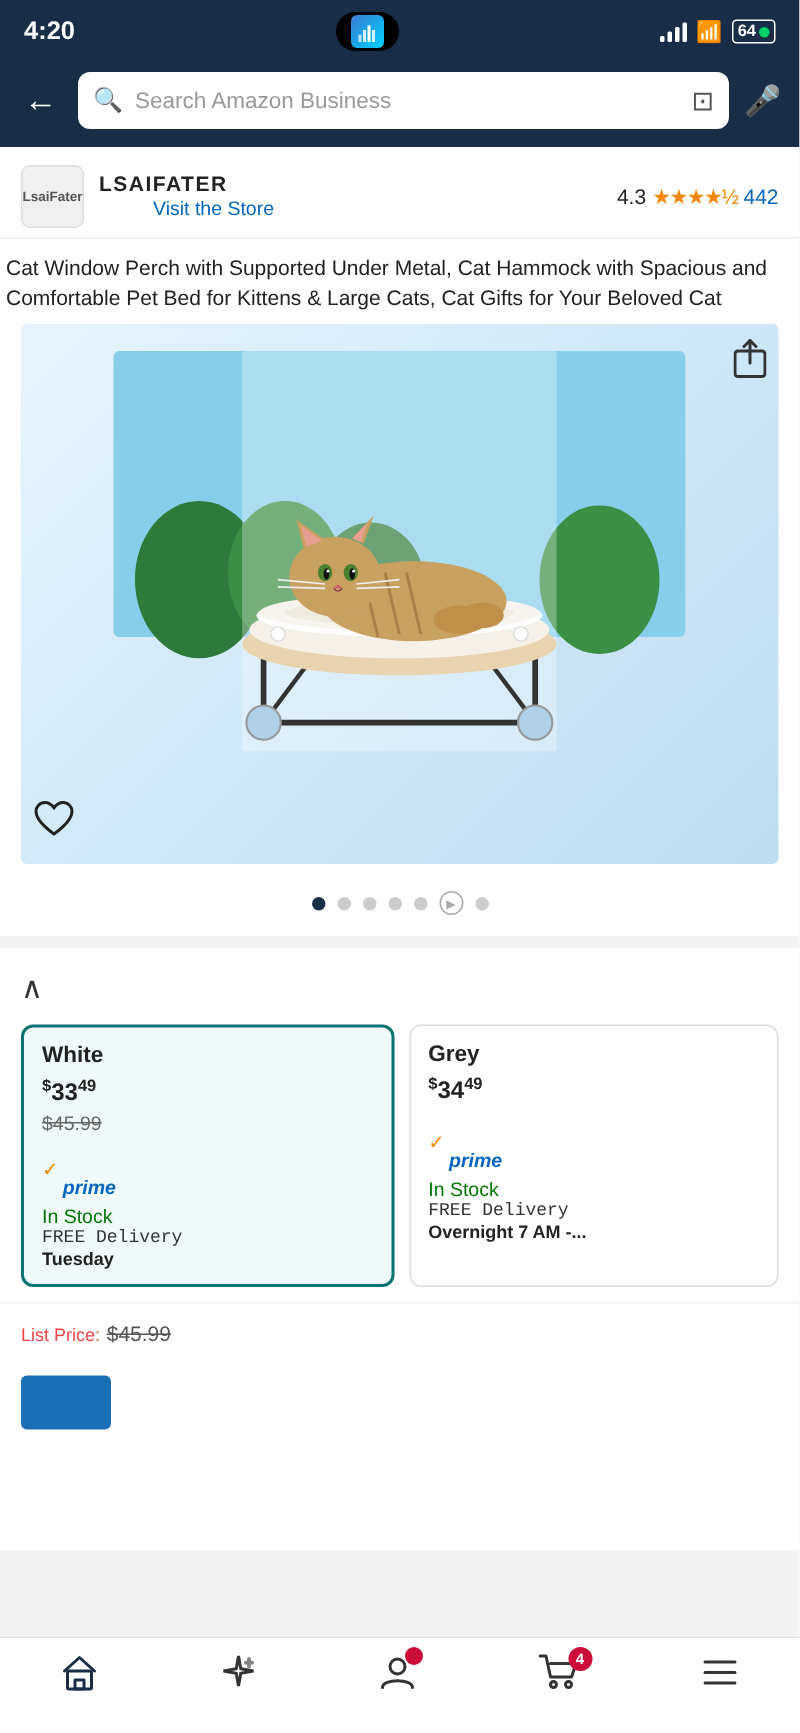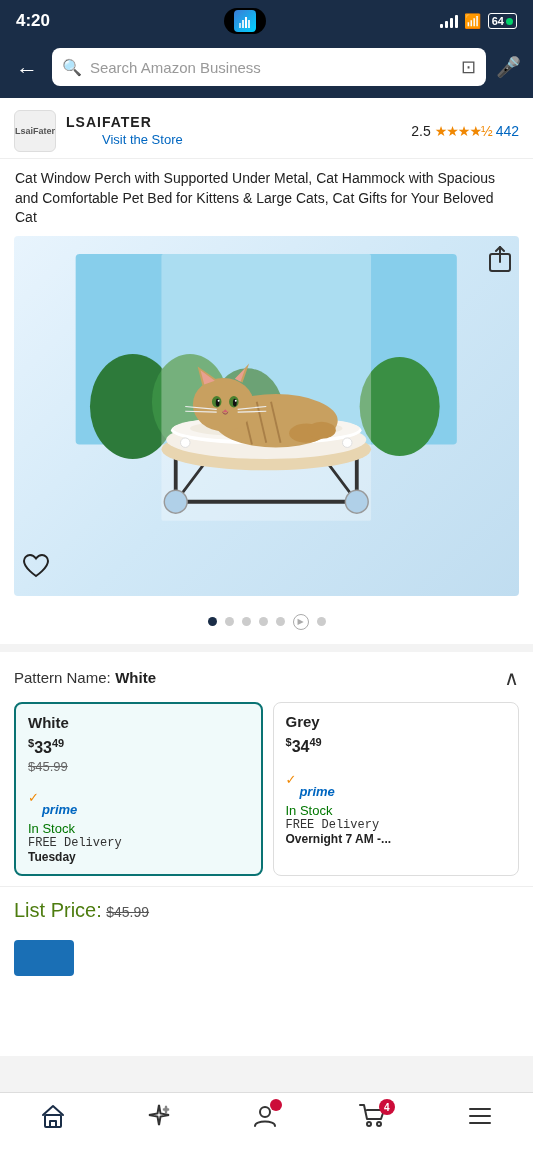--- a/index.html
+++ b/index.html
@@ -176,21 +176,21 @@
       letter-spacing: -1px;
     }
     .review-count {
       font-size: 14px;
       color: #0066c0;
       cursor: pointer;
     }
 
     
     .product-title {
-      padding: 10px 15px 8px;
+      padding: 10px 4px 8px;
       font-size: 14px;
       line-height: 1.4;
       color: #222;
     }
 
     
     .product-image-section {
       position: relative;
       padding: 0 14px;
       margin-bottom: 8px;
@@ -360,22 +360,22 @@
       color: #222;
     }
 
     
     .list-price-section {
       background: white;
       border-top: 1px solid #eee;
       padding: 12px 14px 8px;
     }
     .list-price-text {
-      font-size: 20px;
-      color: #4d7c0f;
+      font-size: 12px;
+      color: #ef4444;
     }
     .list-price-value {
       font-size: 14px;
       color: #555;
       text-decoration: line-through;
     }
 
     
     .bottom-nav {
       position: fixed;
@@ -482,21 +482,21 @@
 
   <div class="store-header">
     <div class="store-logo">
       LsaiFater
     </div>
     <div class="store-info">
       <div class="store-name">LSAIFATER</div>
       <a class="visit-store">Visit the Store</a>
     </div>
     <div class="rating-section">
-      <span class="rating-number">2.5</span>
+      <span class="rating-number">4.3</span>
       <span class="stars">★★★★½</span>
       <span class="review-count">442</span>
     </div>
   </div>
 
   <div class="product-title">Cat Window Perch with Supported Under Metal, Cat Hammock with Spacious and Comfortable Pet Bed for Kittens &amp; Large Cats, Cat Gifts for Your Beloved Cat</div>
 
   <div class="product-image-section">
     <div class="product-image-container">
 
@@ -593,24 +593,20 @@
     <div class="dot"></div>
     <div class="dot"></div>
     <div class="dot-play">▶</div>
     <div class="dot"></div>
   </div>
 
   <div class="divider"></div>
 
   <div class="pattern-section">
     <div class="pattern-header">
-      <div>
-        <span class="pattern-label">Pattern Name:</span>
-        <span class="pattern-value">White</span>
-      </div>
       <span class="chevron-up">∧</span>
     </div>
 
     <div class="variant-cards">
 
       <div class="variant-card selected">
         <div class="variant-name">White</div>
         <div class="price-new">
           <sup>$</sup>33<sup style="font-size:11px;vertical-align:super;">49</sup>
         </div>

